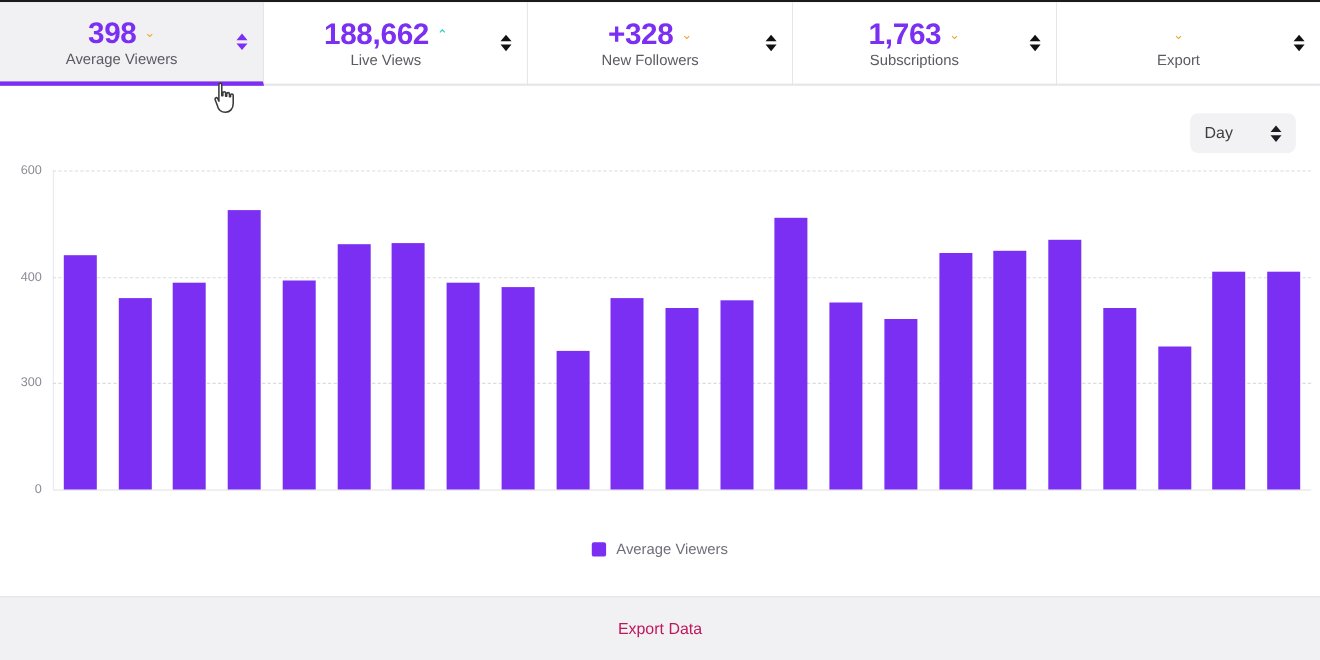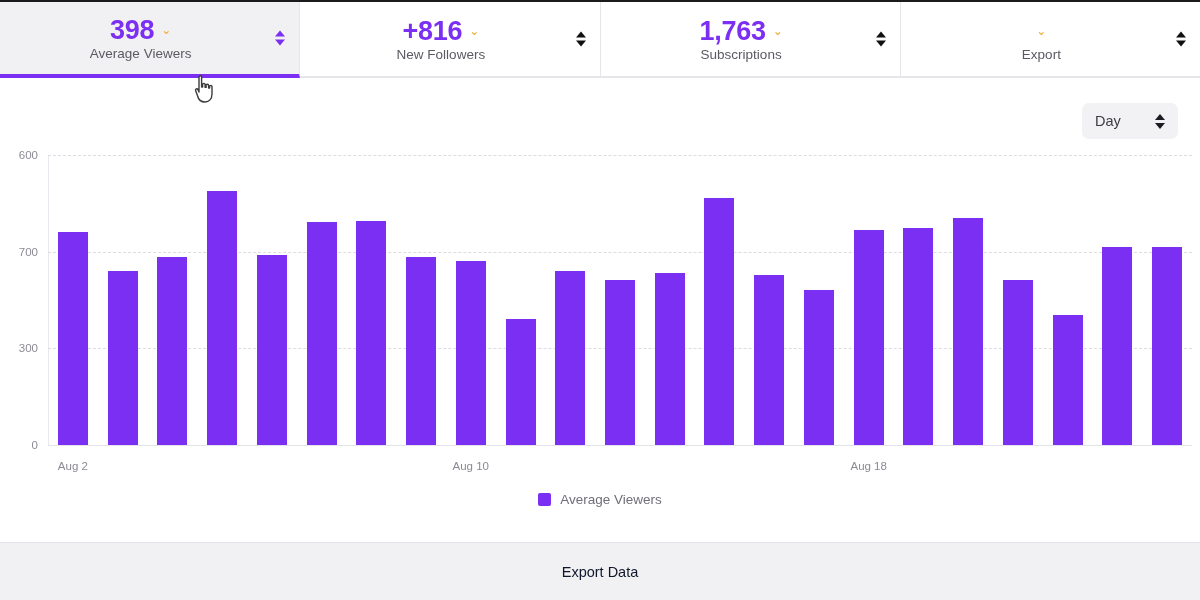--- a/index.html
+++ b/index.html
@@ -112,21 +112,21 @@
   }
   .brand { position:absolute; left:22px; display:flex; align-items:center; gap:9px; }
   .brand .b1 { font-size:25px; color:#6c52d9; font-weight:400; letter-spacing:-0.4px; }
   .brand .b2 { font-size:25px; color:#7a7a85; font-weight:300; letter-spacing:-0.4px; margin-left:-5px;}
   .brand .pro {
     font-size:9px; font-weight:700; color:#8c8c97; background:#e2e2e7;
     border-radius:3px; padding:3px 5px 2px; letter-spacing:0.6px;
   }
   .export {
     position:absolute; left:50%; transform:translateX(-50%);
-    font-size:14.5px; color:#0f172a; cursor:pointer;
+    font-size:14.5px; color:#be185d; cursor:pointer;
   }
 </style>
 </head>
 <body>
 
 <div id="app">
 
   <div class="statbar" id="statbar">
       <div class="stat-card active">
         <div class="stat-inner">
@@ -137,21 +137,34 @@
           <div class="stat-label">Average Viewers</div>
         </div>
         <div class="stepper purple">
           <i class="up"></i>
           <i class="down"></i>
         </div>
       </div>
       <div class="stat-card">
         <div class="stat-inner">
           <div class="stat-value-row">
-            <div class="stat-value"><span>+816</span></div>
+            <div class="stat-value"><span>188,662</span></div>
+            <span class="trend up">⌃</span>
+          </div>
+          <div class="stat-label">Live Views</div>
+        </div>
+        <div class="stepper">
+          <i class="up"></i>
+          <i class="down"></i>
+        </div>
+      </div>
+      <div class="stat-card">
+        <div class="stat-inner">
+          <div class="stat-value-row">
+            <div class="stat-value"><span>+328</span></div>
             <span class="trend down">⌄</span>
           </div>
           <div class="stat-label">New Followers</div>
         </div>
         <div class="stepper">
           <i class="up"></i>
           <i class="down"></i>
         </div>
       </div>
       <div class="stat-card">
@@ -226,27 +239,22 @@
           <div class="bar" title="Aug 20: 470" style="left: 905.174px; width: 30px; height: 227.167px; background: rgb(123, 47, 242);"></div>
           <div class="bar" title="Aug 21: 341" style="left: 954.913px; width: 30px; height: 164.817px; background: rgb(123, 47, 242);"></div>
           <div class="bar" title="Aug 22: 270" style="left: 1004.65px; width: 30px; height: 130.5px; background: rgb(123, 47, 242);"></div>
           <div class="bar" title="Aug 23: 409" style="left: 1054.39px; width: 30px; height: 197.683px; background: rgb(123, 47, 242);"></div>
           <div class="bar" title="Aug 24: 409" style="left: 1104.13px; width: 30px; height: 197.683px; background: rgb(123, 47, 242);"></div>
         </div>
     </div>
     <div id="yticks">
         <div class="ytick" style="top: 305px; left: 0px; right: auto; width: 38px;">0</div>
         <div class="ytick" style="top: 208.333px; left: 0px; right: auto; width: 38px;">300</div>
-        <div class="ytick" style="top: 111.667px; left: 0px; right: auto; width: 38px;">700</div>
+        <div class="ytick" style="top: 111.667px; left: 0px; right: auto; width: 38px;">400</div>
         <div class="ytick" style="top: 15px; left: 0px; right: auto; width: 38px;">600</div>
-      </div>
-    <div class="xlabels" id="xlabels">
-        <div class="xlabel" style="left: 24.8696px;">Aug 2</div>
-        <div class="xlabel" style="left: 422.783px;">Aug 10</div>
-        <div class="xlabel" style="left: 820.696px;">Aug 18</div>
       </div>
     <div class="legend">
       <span class="swatch"></span>
       <span class="ltext">Average Viewers</span>
     </div>
   </div>
 
   <div class="footer">
     <div class="export">Export Data</div>
   </div>

